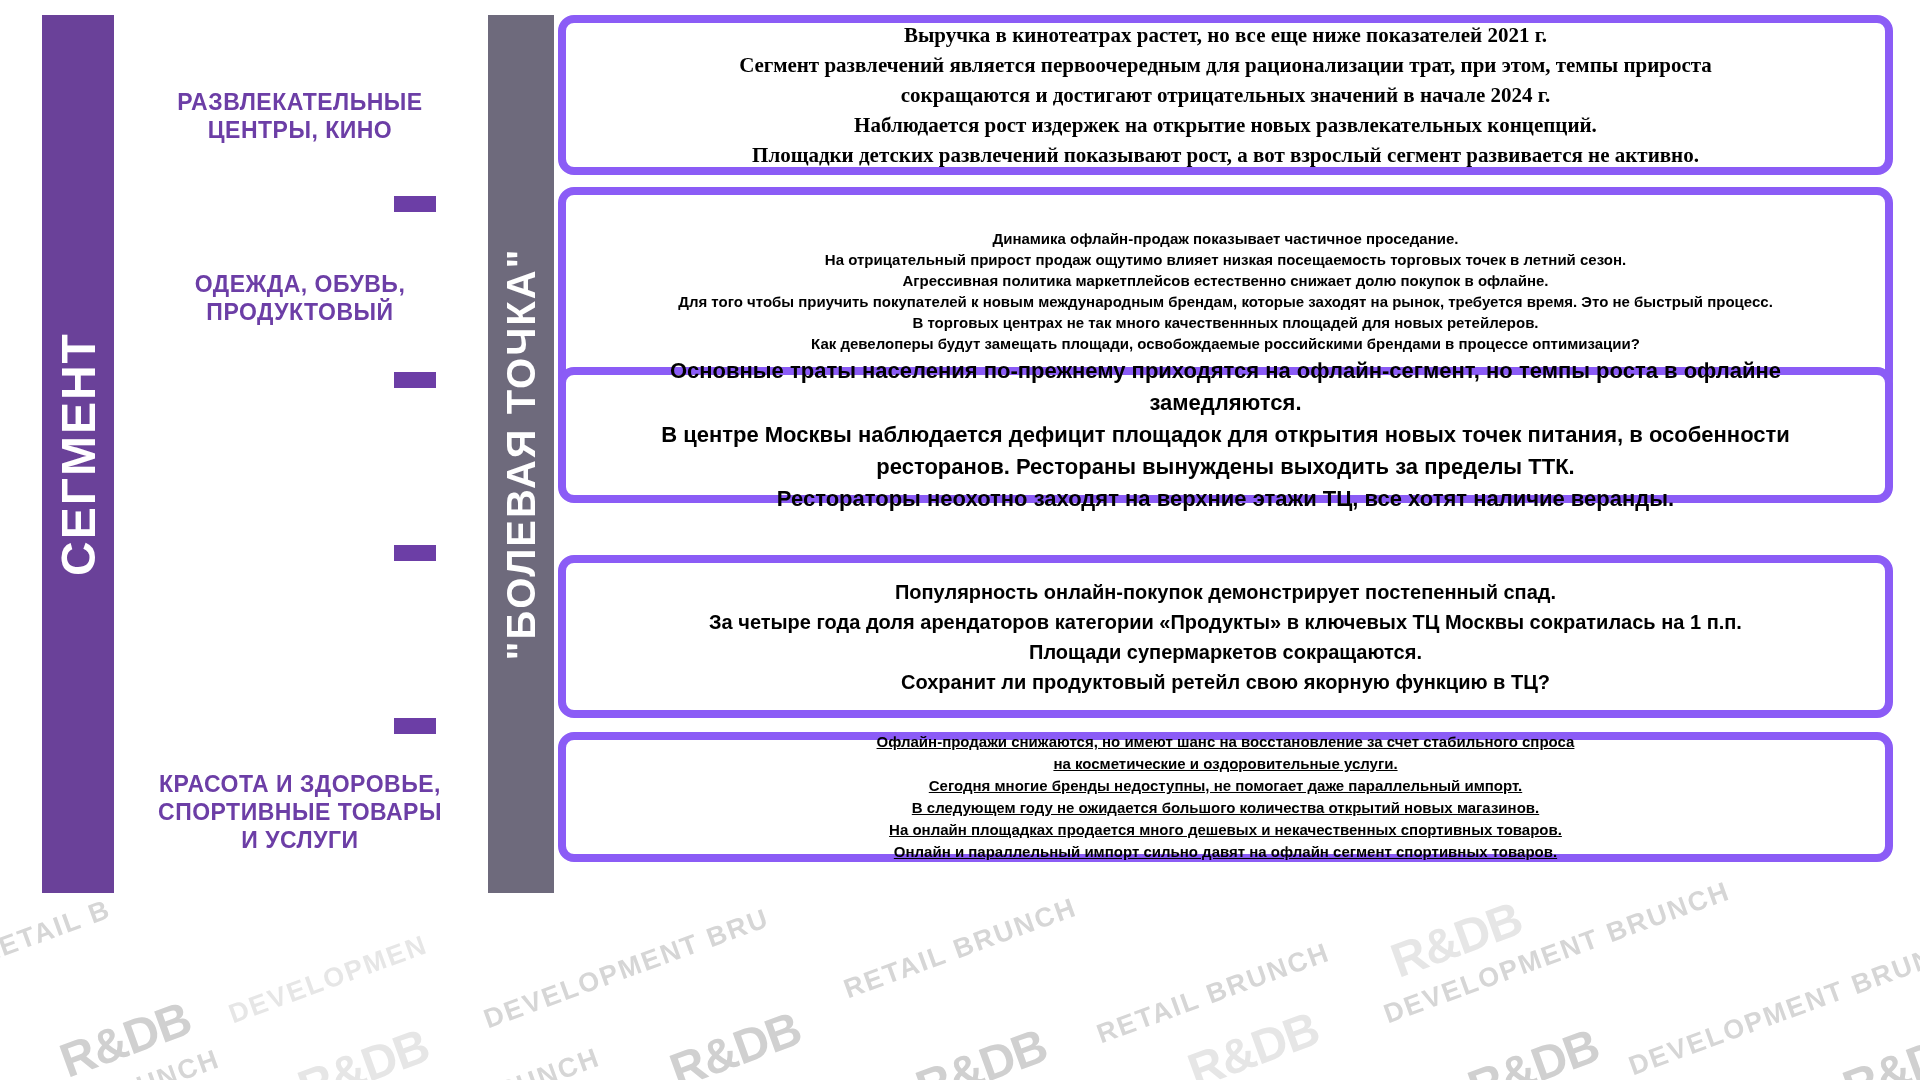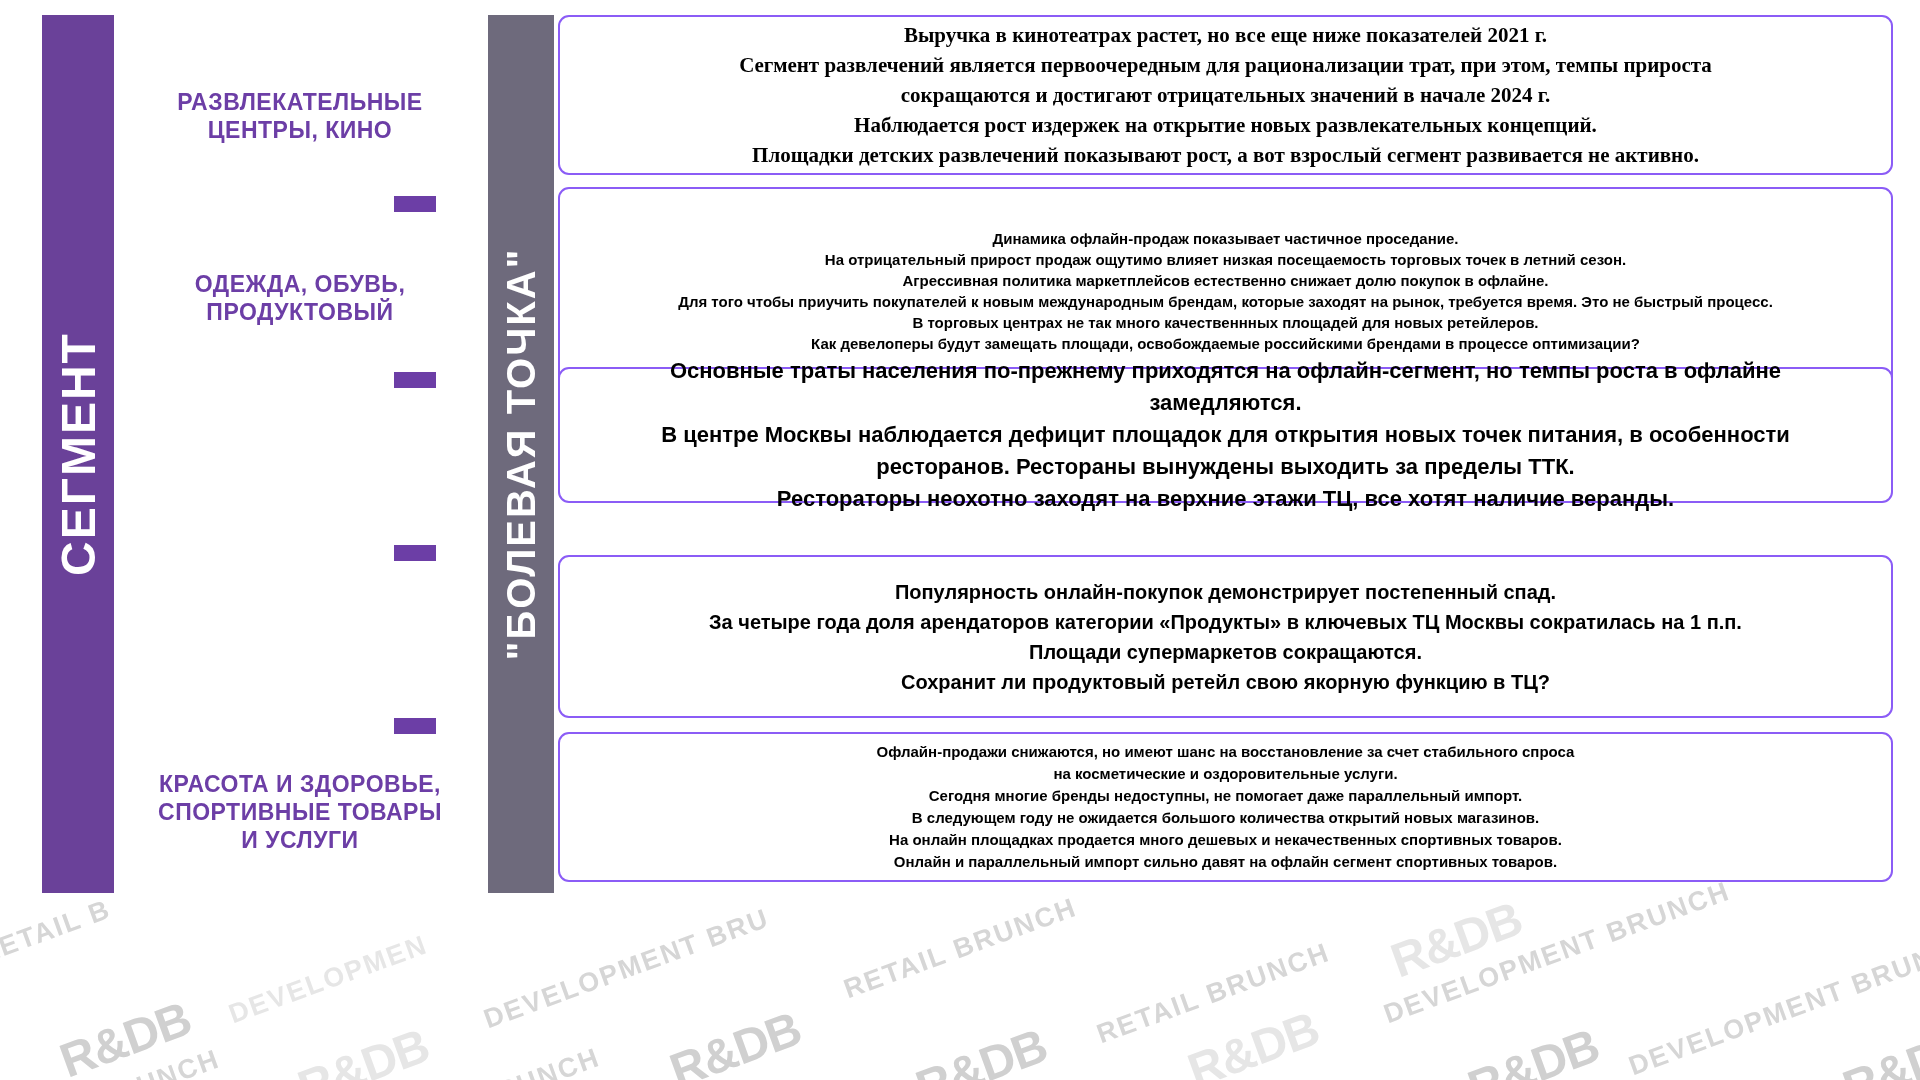--- a/index.html
+++ b/index.html
@@ -30,30 +30,30 @@
   
   .seg-col{position:absolute;left:115px;top:0;width:370px;height:1080px;z-index:2;padding-left:24px;}
   .seg-label{
     position:absolute;left:0;width:370px;text-align:center;white-space:pre-line;
     color:#6c3ea6;font-weight:bold;font-size:23px;line-height:28px;letter-spacing:.5px;
   }
   .seg-dash{position:absolute;left:279px;width:42px;height:16px;background:#6c3ea6;}
   
   .pain-box{
     position:absolute;left:558px;width:1335px;box-sizing:border-box;z-index:2;
-    background:#ffffff;border:2px solid #8b5cf6;border-radius:11px;
+    background:#ffffff;border:8px solid #8b5cf6;border-radius:16px;
     display:flex;align-items:center;justify-content:center;
     text-align:center;padding:4px 20px;color:#000;
   }
   .pain-box span{white-space:pre-line;}
   .box1{top:15px;height:160px;font:bold 21px/30px "Liberation Serif",serif;}
   .box2{top:187px;height:208px;font:bold 15px/21px "Liberation Sans",sans-serif;}
   .box3{top:367px;height:136px;font:bold 22px/32px "Liberation Sans",sans-serif;}
   .box4{top:555px;height:163px;font:bold 20px/30px "Liberation Sans",sans-serif;}
-  .box5{top:732px;height:150px;font:bold 15px/22px "Liberation Sans",sans-serif;}
+  .box5{top:732px;height:130px;font:bold 15px/22px "Liberation Sans",sans-serif;text-decoration:underline;}
   
   .footer-note{
     position:absolute;left:0;top:1053px;width:1920px;text-align:center;z-index:3;
     color:#8f8f8f;font-weight:bold;font-size:14px;
   }
 </style>
 </head>
 <body>
 
 <div class="slide">

